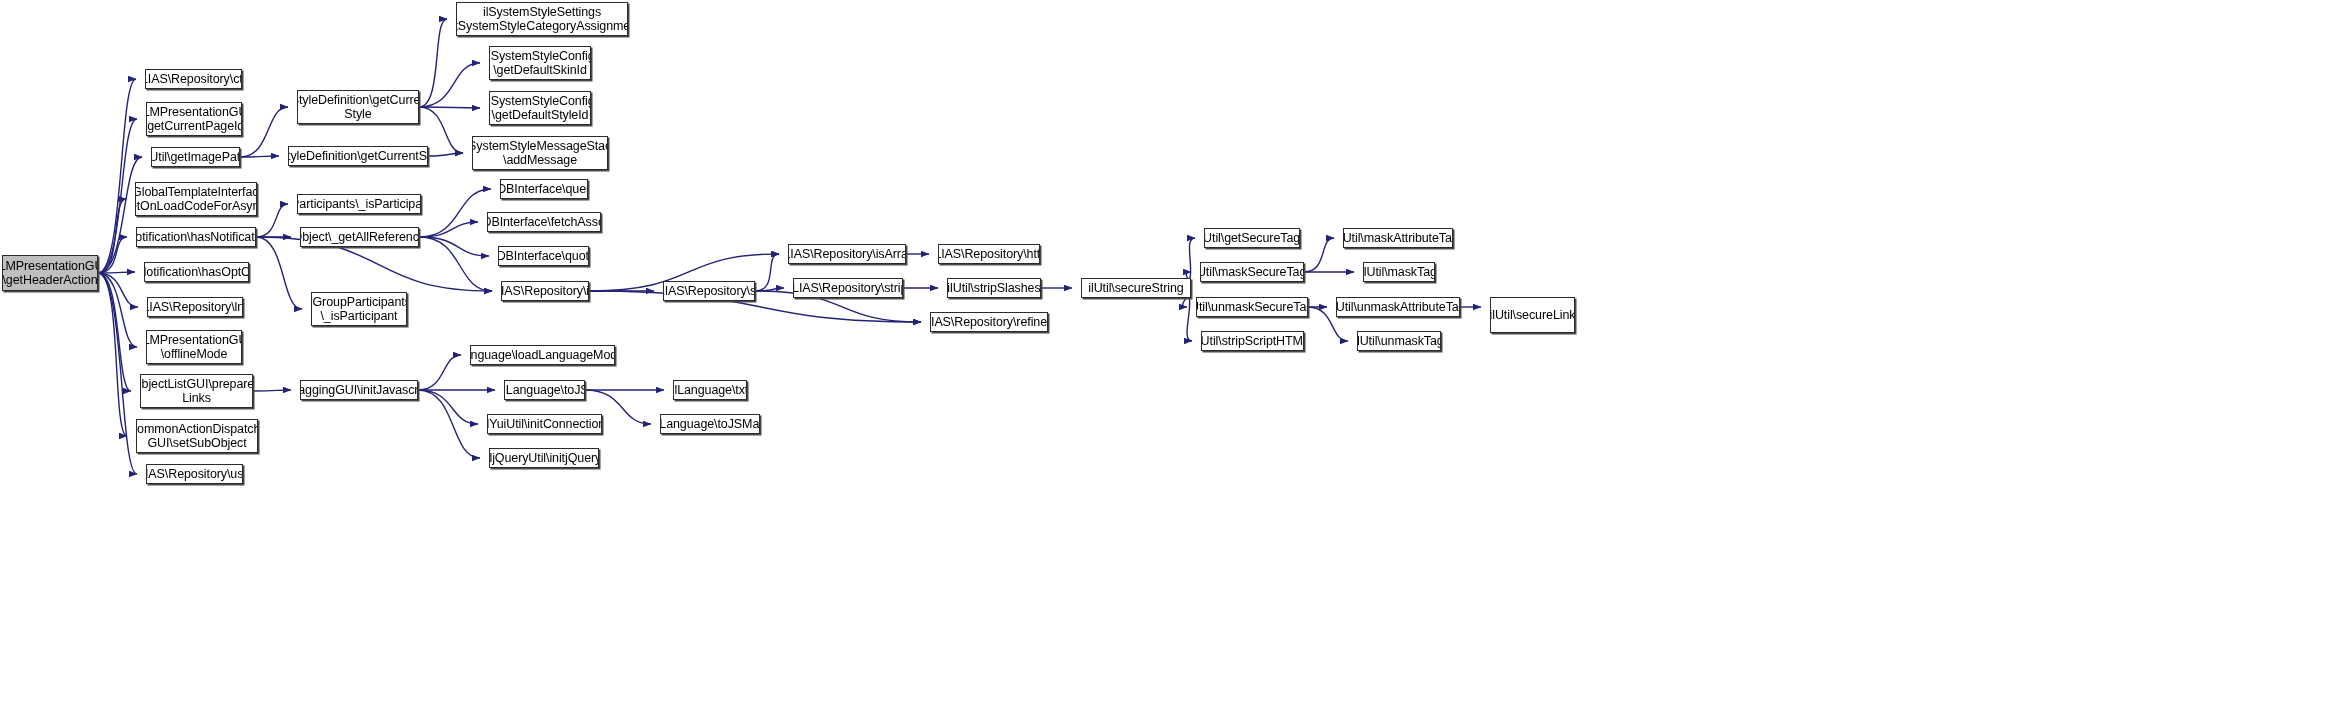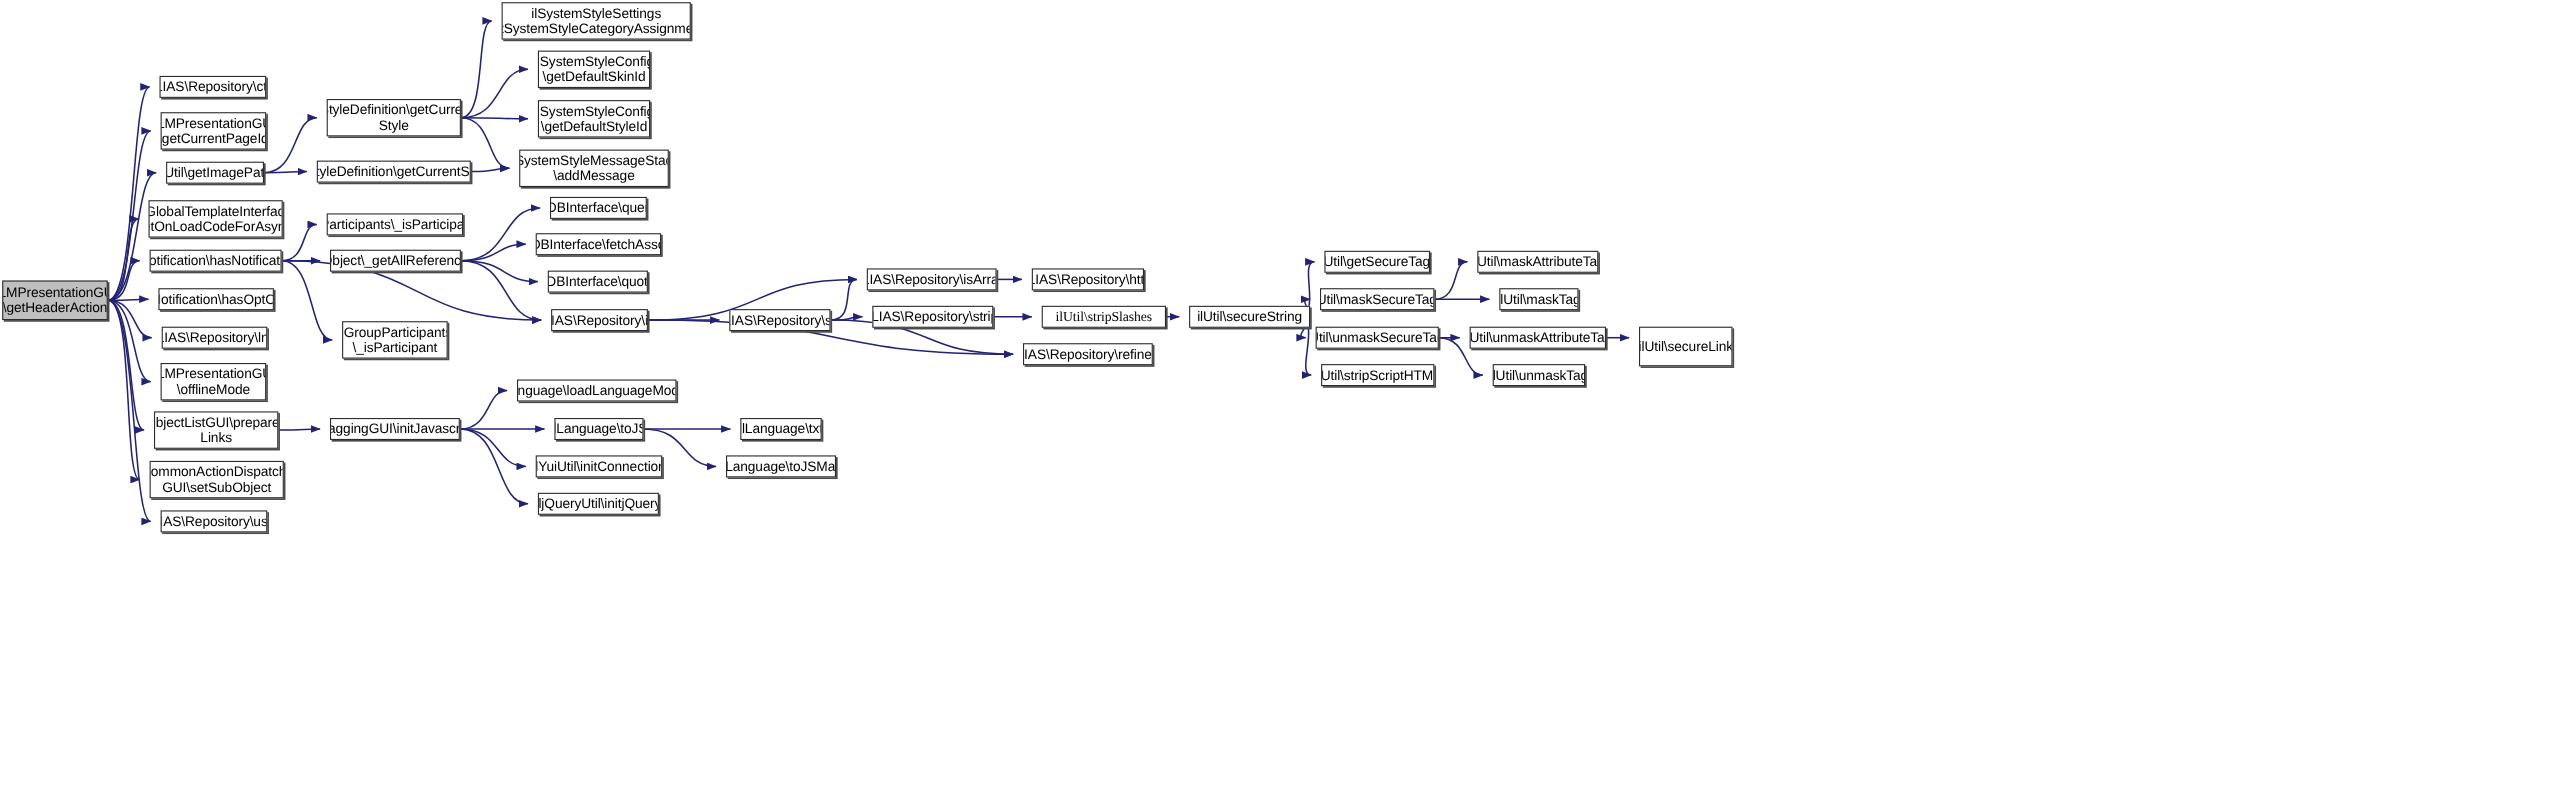--- a/index.html
+++ b/index.html
@@ -138,21 +138,21 @@
       <div class="node shadow" style="left: 504px; top: 380px; width: 81px; height: 20px;"><span>ilLanguage\toJS</span></div>
       <div class="node shadow" style="left: 487px; top: 414px; width: 115px; height: 20px;"><span>ilYuiUtil\initConnection</span></div>
       <div class="node shadow" style="left: 489px; top: 448px; width: 110px; height: 20px;"><span>iljQueryUtil\initjQuery</span></div>
       <div class="node shadow" style="left: 663px; top: 281px; width: 92px; height: 20px;"><span>ILIAS\Repository\str</span></div>
       <div class="node shadow" style="left: 673px; top: 380px; width: 74px; height: 20px;"><span>ilLanguage\txt</span></div>
       <div class="node shadow" style="left: 660px; top: 414px; width: 100px; height: 20px;"><span>ilLanguage\toJSMap</span></div>
       <div class="node shadow" style="left: 788px; top: 244px; width: 118px; height: 20px;"><span>ILIAS\Repository\isArray</span></div>
       <div class="node shadow" style="left: 793px; top: 278px; width: 110px; height: 20px;"><span>ILIAS\Repository\strip</span></div>
       <div class="node shadow" style="left: 930px; top: 312px; width: 118px; height: 20px;"><span>ILIAS\Repository\refinery</span></div>
       <div class="node shadow" style="left: 938px; top: 244px; width: 102px; height: 20px;"><span>ILIAS\Repository\http</span></div>
-      <div class="node shadow" style="left: 947px; top: 278px; width: 113px; height: 20px; font-family: Liberation Serif, serif;"><span>ilUtil\stripSlashes</span></div>
+      <div class="node shadow" style="left: 947px; top: 278px; width: 94px; height: 20px;"><span>ilUtil\stripSlashes</span></div>
       <div class="node shadow" style="left: 1081px; top: 278px; width: 110px; height: 20px;"><span>ilUtil\secureString</span></div>
       <div class="node shadow" style="left: 1204px; top: 228px; width: 96px; height: 20px;"><span>ilUtil\getSecureTags</span></div>
       <div class="node shadow" style="left: 1200px; top: 262px; width: 104px; height: 20px;"><span>ilUtil\maskSecureTags</span></div>
       <div class="node shadow" style="left: 1196px; top: 297px; width: 112px; height: 20px;"><span>ilUtil\unmaskSecureTags</span></div>
       <div class="node shadow" style="left: 1201px; top: 331px; width: 103px; height: 20px;"><span>ilUtil\stripScriptHTML</span></div>
       <div class="node shadow" style="left: 1343px; top: 228px; width: 110px; height: 20px;"><span>ilUtil\maskAttributeTag</span></div>
       <div class="node shadow" style="left: 1363px; top: 262px; width: 72px; height: 20px;"><span>ilUtil\maskTag</span></div>
       <div class="node shadow" style="left: 1336px; top: 297px; width: 124px; height: 20px;"><span>ilUtil\unmaskAttributeTag</span></div>
       <div class="node shadow" style="left: 1357px; top: 331px; width: 84px; height: 20px;"><span>ilUtil\unmaskTag</span></div>
       <div class="node shadow" style="left: 1490px; top: 297px; width: 85px; height: 36px;"><span>ilUtil\secureLink</span></div>

